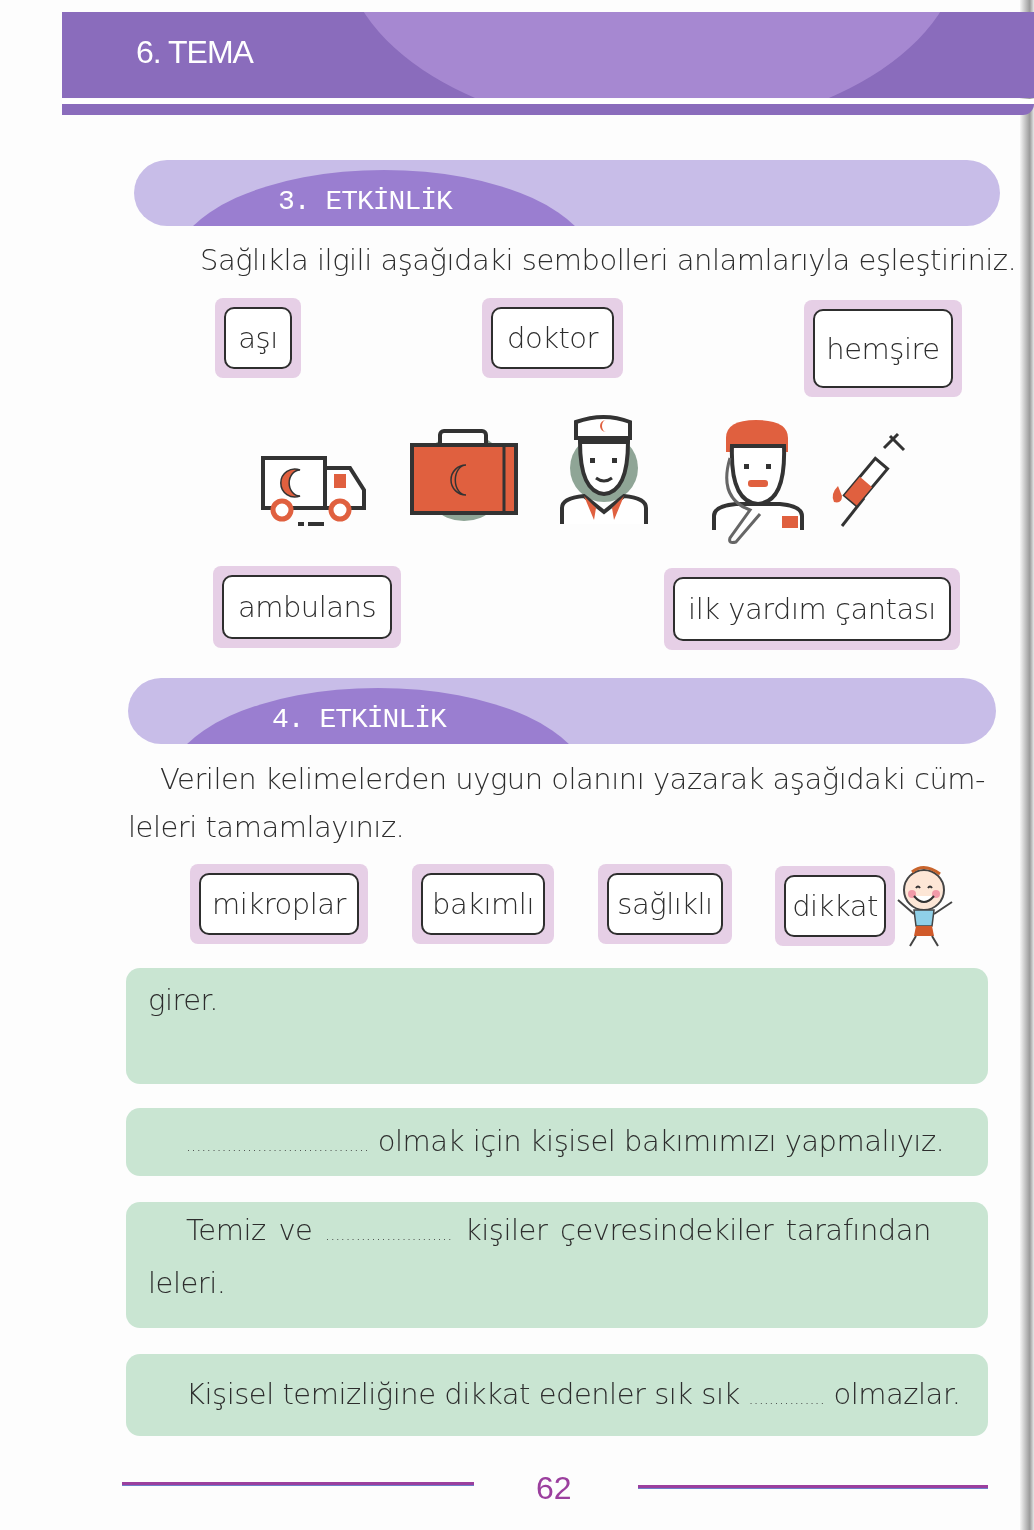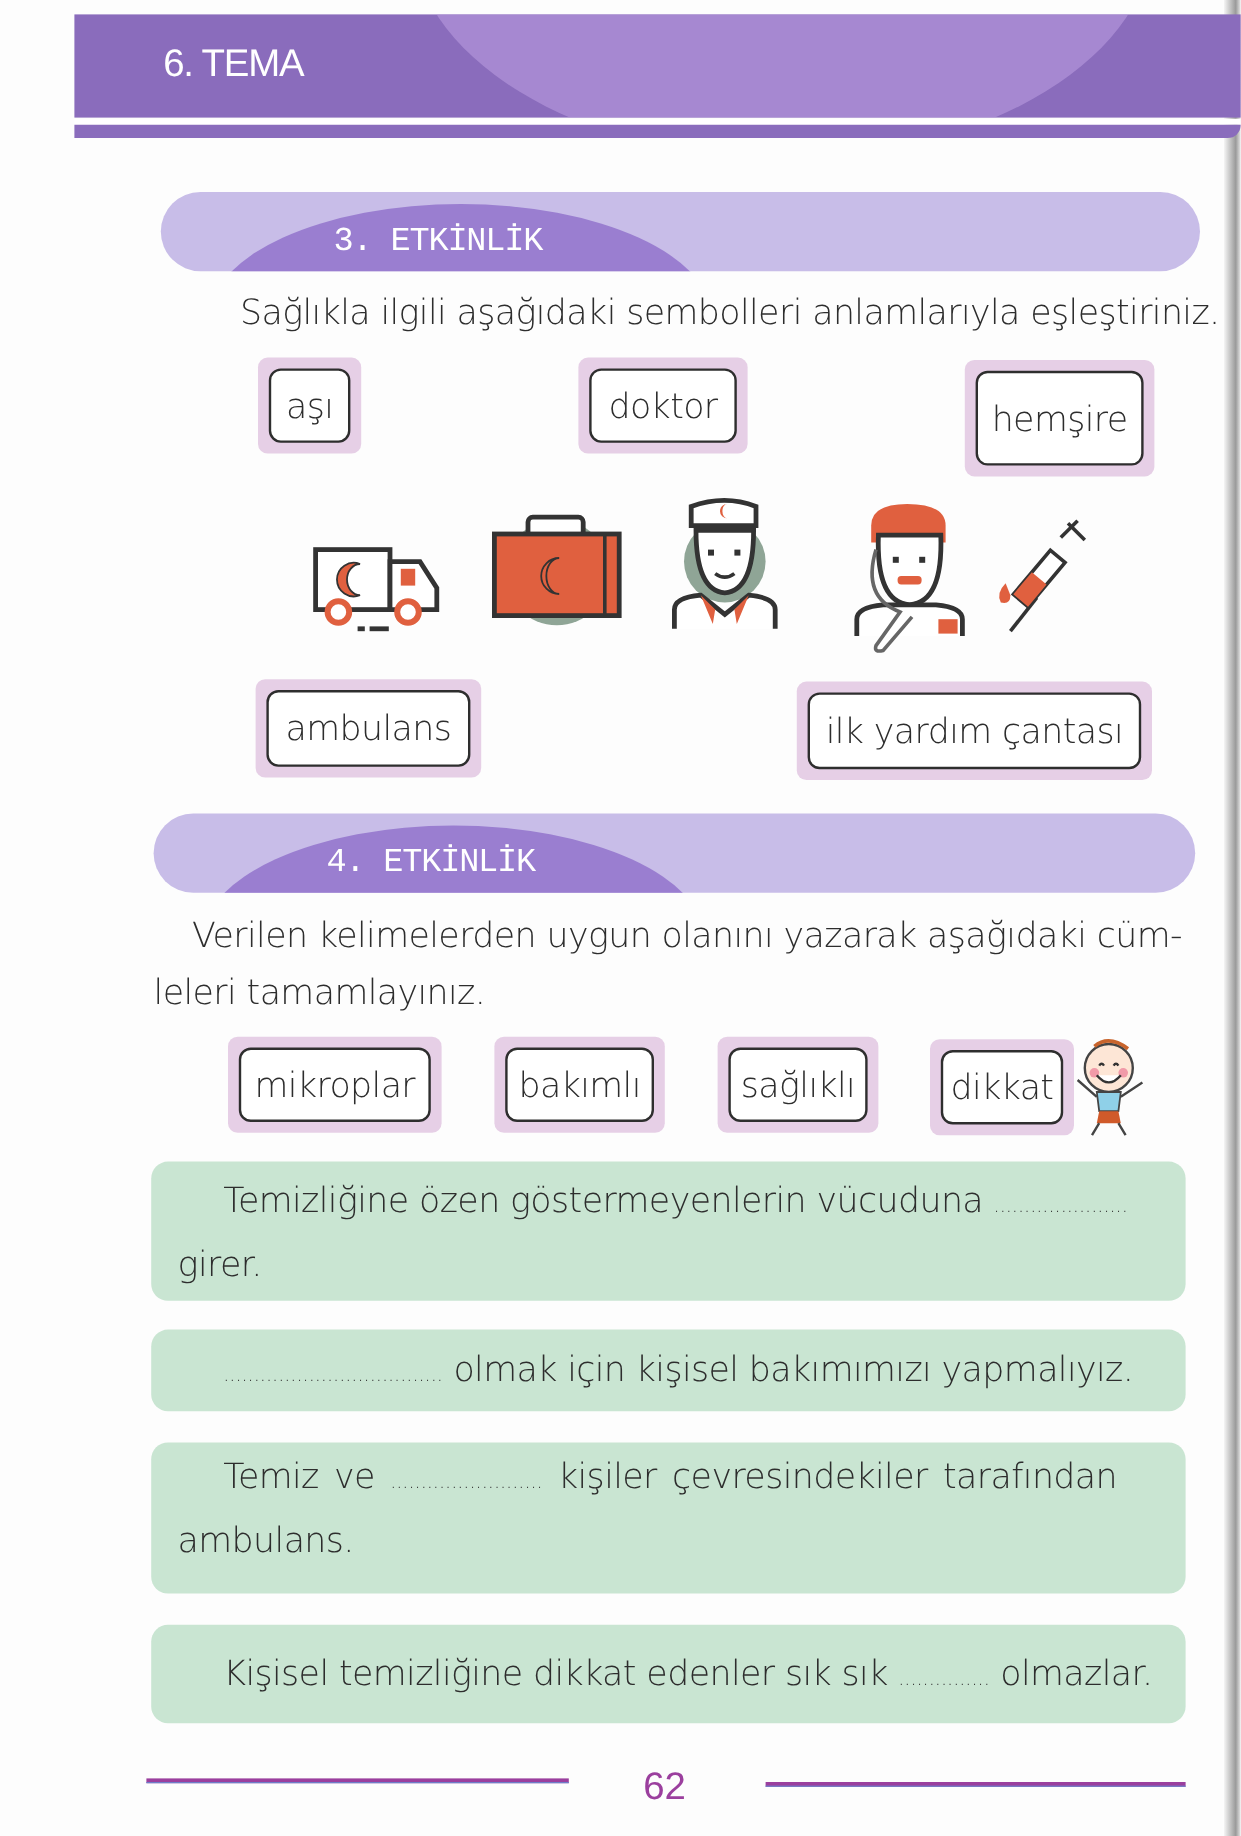--- a/index.html
+++ b/index.html
@@ -158,39 +158,35 @@
     <circle cx="44" cy="30" r="4" fill="#f19aa8"></circle>
   <path d="M24 24 Q26 21 28 24 M36 24 Q38 21 40 24" fill="none" stroke="#333" stroke-width="2"></path>
   <path d="M22 32 Q32 44 42 32" fill="#fff" stroke="#333" stroke-width="2"></path>
   <path d="M22 46 H42 L40 62 H24 Z" fill="#8fd0e8" stroke="#444" stroke-width="1.5"></path>
   <path d="M22 50 L6 36 M42 50 L60 38" stroke="#444" stroke-width="2"></path>
   <path d="M24 62 H40 L42 72 H22 Z" fill="#d05a2a"></path>
   <path d="M24 72 L18 82 M40 72 L46 82" stroke="#444" stroke-width="2"></path>
 </svg>
 
 <div class="sentence" style="top:968px; height:116px; padding-top:8px;">
-  <div style="padding-left:38px;">
-    <span>Temizliğine özen göstermeyenlerin vücuduna</span>
-    <span class="dots">......................</span>
-  </div>
   <div>girer.</div>
 </div>
 
 <div class="sentence" style="top:1108px; height:68px; padding-top:9px; padding-left:60px;">
   <span class="dots">....................................</span>
   <span>olmak için kişisel bakımımızı yapmalıyız.</span>
 </div>
 
 <div class="sentence" style="top:1202px; height:126px; padding-top:4px;">
   <div style="padding-left:38px; word-spacing:4px;">
     <span>Temiz ve</span>
     <span class="dots">.........................</span>
     <span>kişiler çevresindekiler tarafından</span>
   </div>
-  <div>ambulans.</div>
+  <div>leleri.</div>
 </div>
 
 <div class="sentence" style="top:1354px; height:82px; padding-top:16px; padding-left:60px;">
   <span>Kişisel temizliğine dikkat edenler sık sık</span>
   <span class="dots">...............</span>
   <span>olmazlar.</span>
 </div>
 
 <div class="footer-line" style="left:122px; top:1482px; width:352px;"></div>
 <div class="page-number">62</div>

